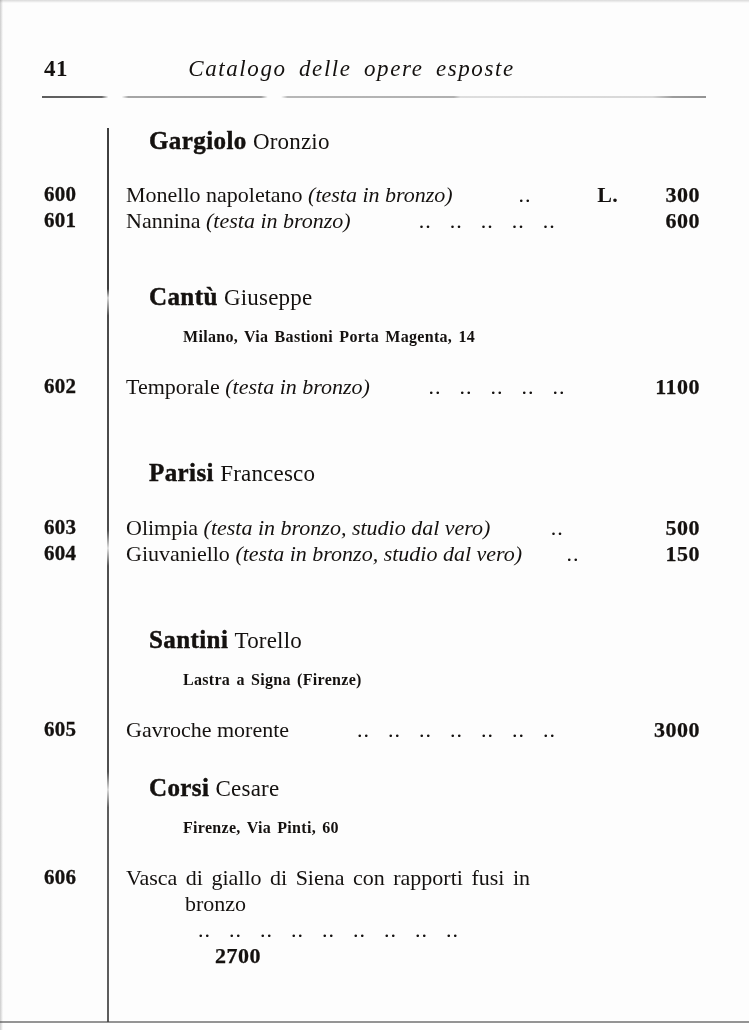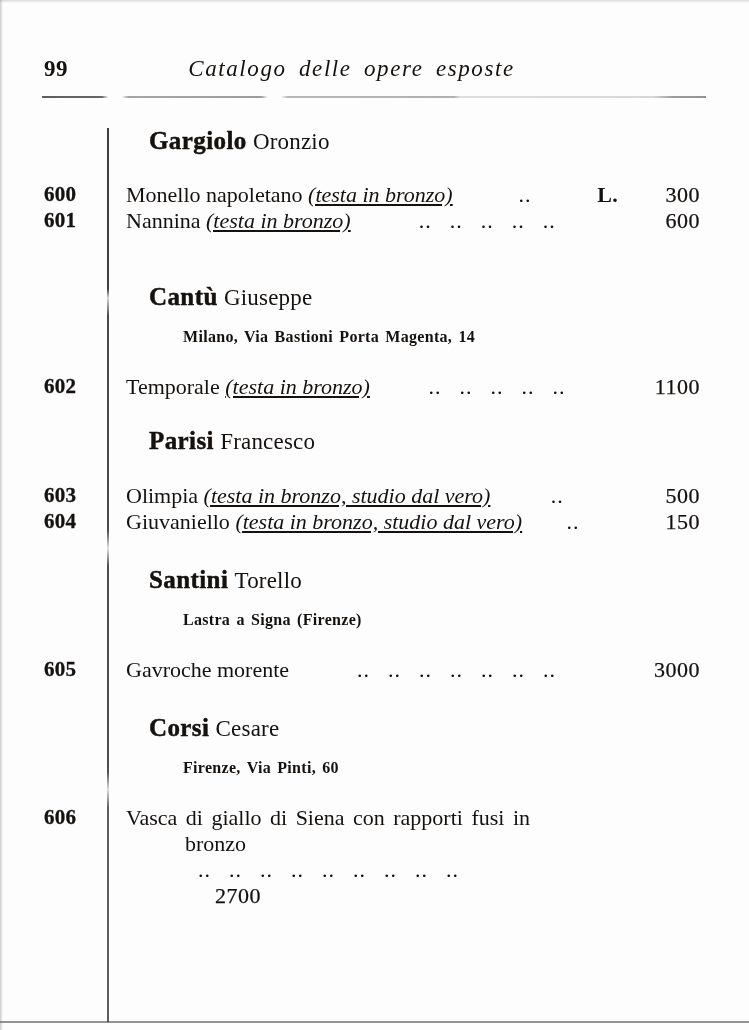--- a/index.html
+++ b/index.html
@@ -153,60 +153,60 @@
     -webkit-text-stroke: .3px #14110f;
   }
   .entry .body {
     margin-left: 126px;
     width: 574px;
     display: flex;
     align-items: baseline;
     white-space: nowrap;
   }
   .entry .title { flex: 0 0 auto; }
-  .entry .title i { font-style: italic; text-decoration: underline; }
+  .entry .title i { font-style: italic; }
   .entry .leader {
     flex: 1 1 auto;
     text-align: center;
     letter-spacing: 1px;
     overflow: hidden;
     padding: 0 4px;
   }
   .entry .leader span { margin: 0 9px; }
   .entry .cur {
     flex: 0 0 auto;
     font-weight: bold;
     padding-right: 6px;
     letter-spacing: .3px;
   }
   .entry .price {
     flex: 0 0 auto;
     width: 76px;
     text-align: right;
-    font-weight: normal;
+    font-weight: bold;
     letter-spacing: .5px;
     -webkit-text-stroke: .25px #14110f;
   }
 
   
   .entry.wrap .body { display: block; }
   .entry.wrap .line1 { display: block; word-spacing: 3px; }
   .entry.wrap .line2 {
     display: flex;
     align-items: baseline;
     margin-left: 59px;
     flex-direction: column;
   }
 </style>
 </head>
 <body>
 
 <div id="page">
 
-  <div class="folio">99</div>
+  <div class="folio">41</div>
   <div class="runhead">Catalogo delle opere esposte</div>
   <div class="headrule"></div>
 
   <div class="colrule"></div>
   <div class="bottomrule"></div>
 
   <div class="content" id="content">
       <div class="group">
         <div class="artist"><span class="surname">Gargiolo</span> <span class="given">Oronzio</span></div>
         <div class="entry" style="margin-top: 28px;">
@@ -232,40 +232,40 @@
         <div class="address" style="margin-top: 18px;">Milano, Via Bastioni Porta Magenta, 14</div>
         <div class="entry" style="margin-top: 28px;">
           <div class="num">602</div>
           <div class="body">
             <span class="title">Temporale <i>(testa in bronzo)</i></span>
             <span class="leader"><span>..</span><span>..</span><span>..</span><span>..</span><span>..</span></span>
             <span class="price">1100</span>
           </div>
         </div>
       </div>
-      <div class="group" style="margin-top: 28px;">
+      <div class="group" style="margin-top: 60px;">
         <div class="artist"><span class="surname">Parisi</span> <span class="given">Francesco</span></div>
         <div class="entry" style="margin-top: 28px;">
           <div class="num">603</div>
           <div class="body">
             <span class="title">Olimpia <i>(testa in bronzo, studio dal vero)</i></span>
             <span class="leader"><span>..</span></span>
             <span class="price">500</span>
           </div>
         </div>
         <div class="entry">
           <div class="num">604</div>
           <div class="body">
             <span class="title">Giuvaniello <i>(testa in bronzo, studio dal vero)</i></span>
             <span class="leader"><span>..</span></span>
             <span class="price">150</span>
           </div>
         </div>
       </div>
-      <div class="group" style="margin-top: 32px;">
+      <div class="group" style="margin-top: 60px;">
         <div class="artist"><span class="surname">Santini</span> <span class="given">Torello</span></div>
         <div class="address" style="margin-top: 18px;">Lastra a Signa (Firenze)</div>
         <div class="entry" style="margin-top: 28px;">
           <div class="num">605</div>
           <div class="body">
             <span class="title">Gavroche morente</span>
             <span class="leader"><span>..</span><span>..</span><span>..</span><span>..</span><span>..</span><span>..</span><span>..</span></span>
             <span class="price">3000</span>
           </div>
         </div>

